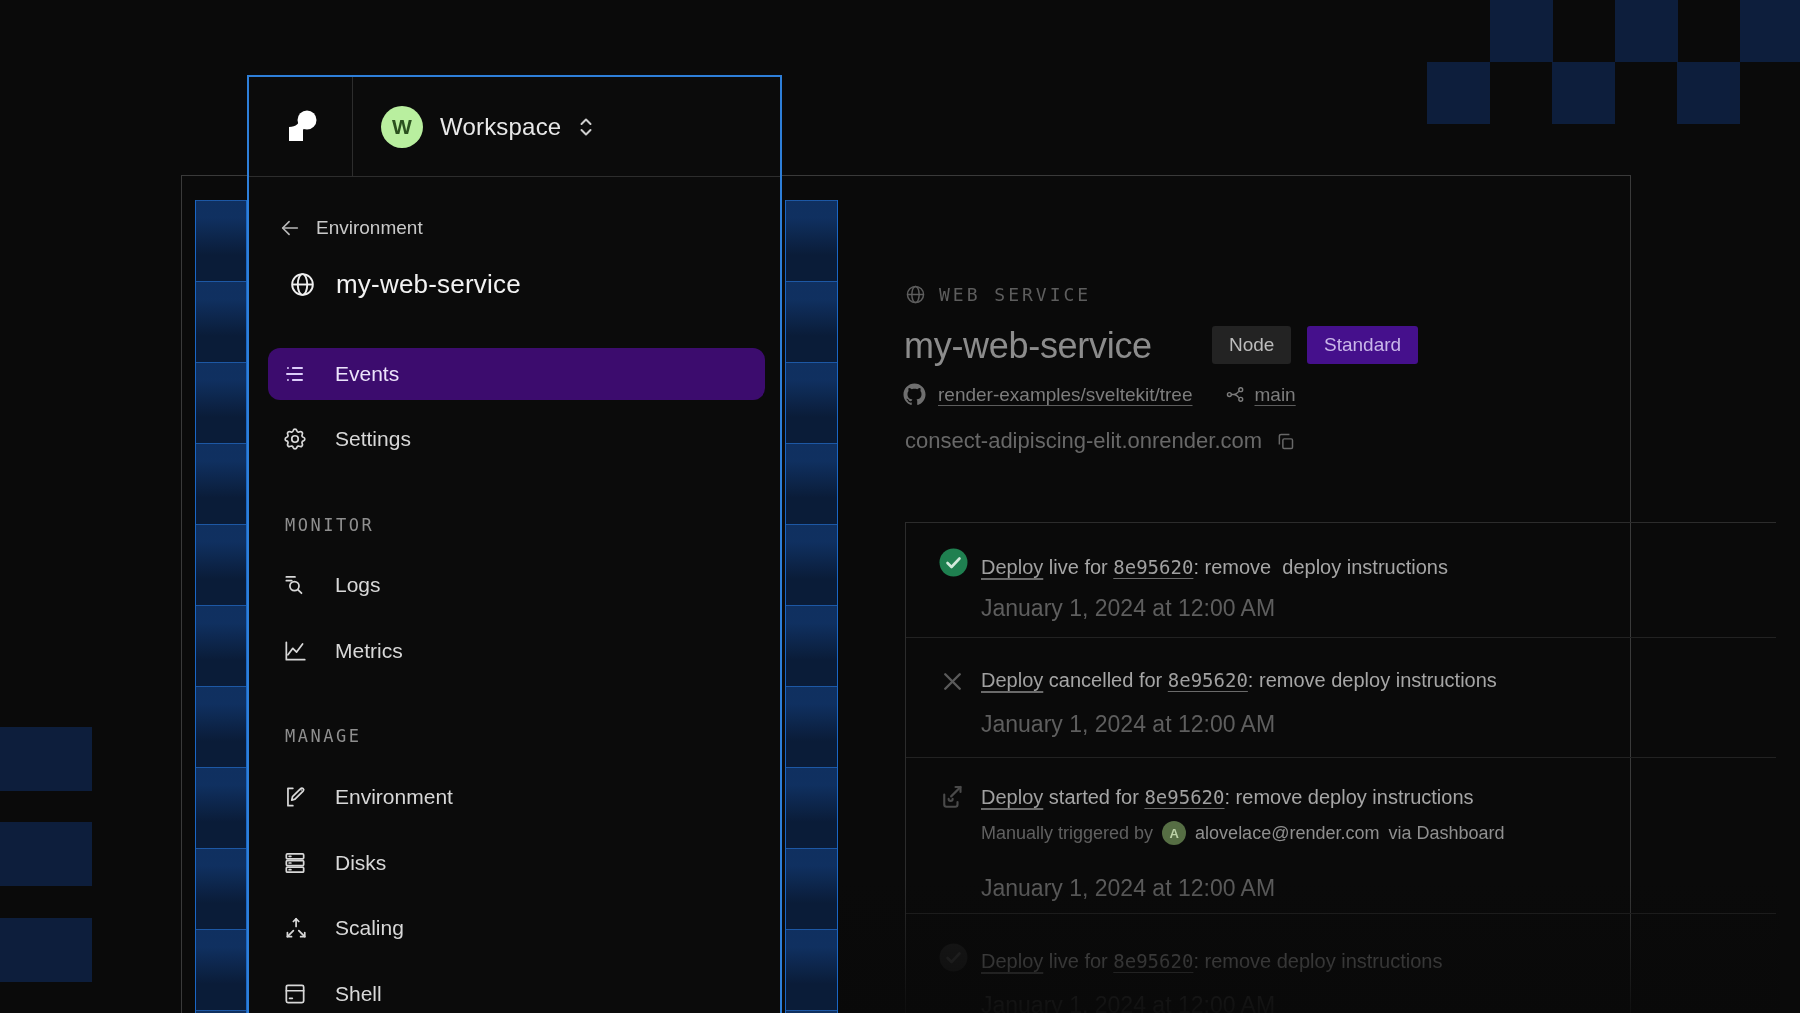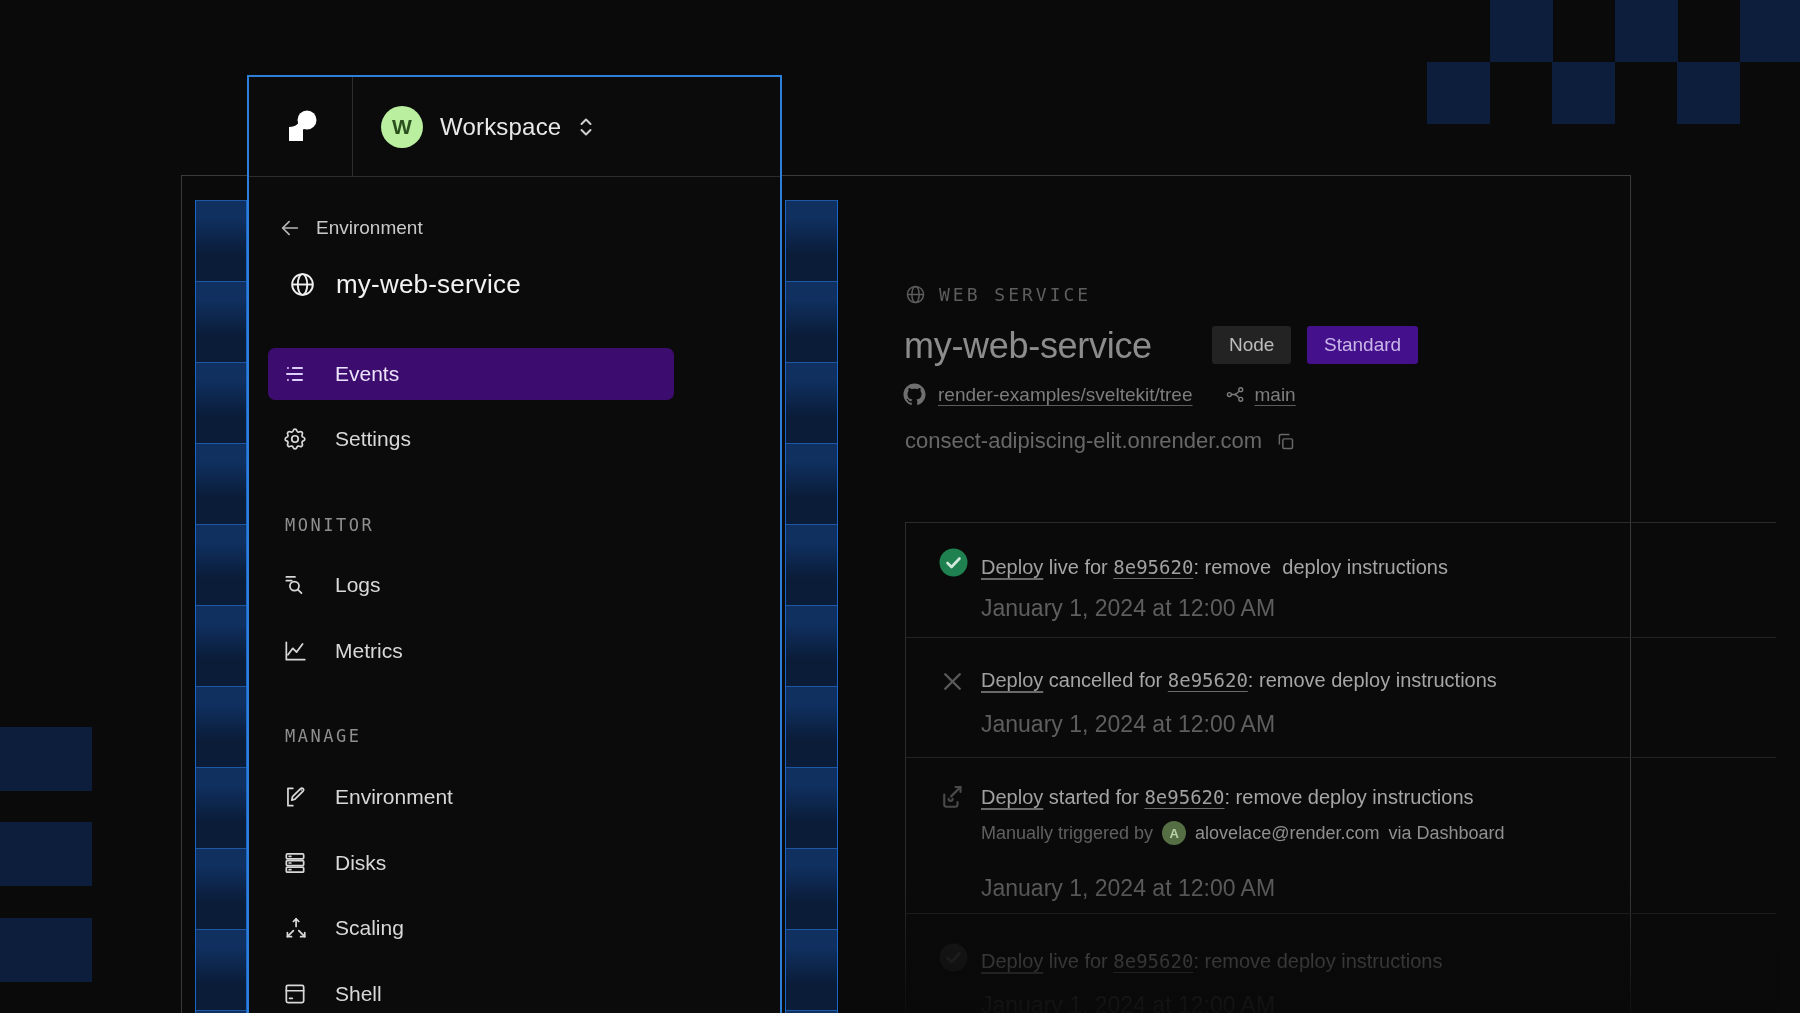--- a/index.html
+++ b/index.html
@@ -28,21 +28,21 @@
   .sb-header { height:100px; display:flex; align-items:stretch; border-bottom:1px solid #2d2d2d; }
   .logo-cell { width:104px; display:flex; align-items:center; justify-content:center;
                border-right:1px solid #2d2d2d; cursor:pointer; }
   .ws-cell { display:flex; align-items:center; padding-left:28px; cursor:pointer; }
   .ws-avatar { width:42px; height:42px; border-radius:50%; background:#b9ef9f; color:#2b511f;
                display:flex; align-items:center; justify-content:center;
                font-size:21px; font-weight:bold; }
   .ws-label { margin-left:17px; font-size:24px; color:#e8e8e8; letter-spacing:.2px; }
   .ws-caret { margin-left:15px; color:#cfcfcf; }
 
-  .sb-row { position:absolute; left:19px; width:406px; height:52px; border-radius:7px;
+  .sb-row { position:absolute; left:19px; width:497px; height:52px; border-radius:12px;
             display:flex; align-items:center; cursor:pointer; }
   .sb-row .ric { width:26px; height:26px; margin-left:14px; flex:0 0 auto; }
   .sb-row .rlabel { margin-left:27px; font-size:21px; color:#d8d8d8; }
   .sb-row.active { background:#3c0c6e; }
   .sb-row.active .rlabel { color:#ece4fb; }
 
   .back-row { position:absolute; left:30px; top:140px; display:flex; align-items:center; cursor:pointer; }
   .back-row .blabel { margin-left:15px; font-size:19px; color:#c9c9c9; }
   .svc-row { position:absolute; left:40px; top:181px; height:52px; display:flex; align-items:center; }
   .svc-row .slabel { margin-left:20px; font-size:26px; color:#f2f2f2; letter-spacing:.2px; }

